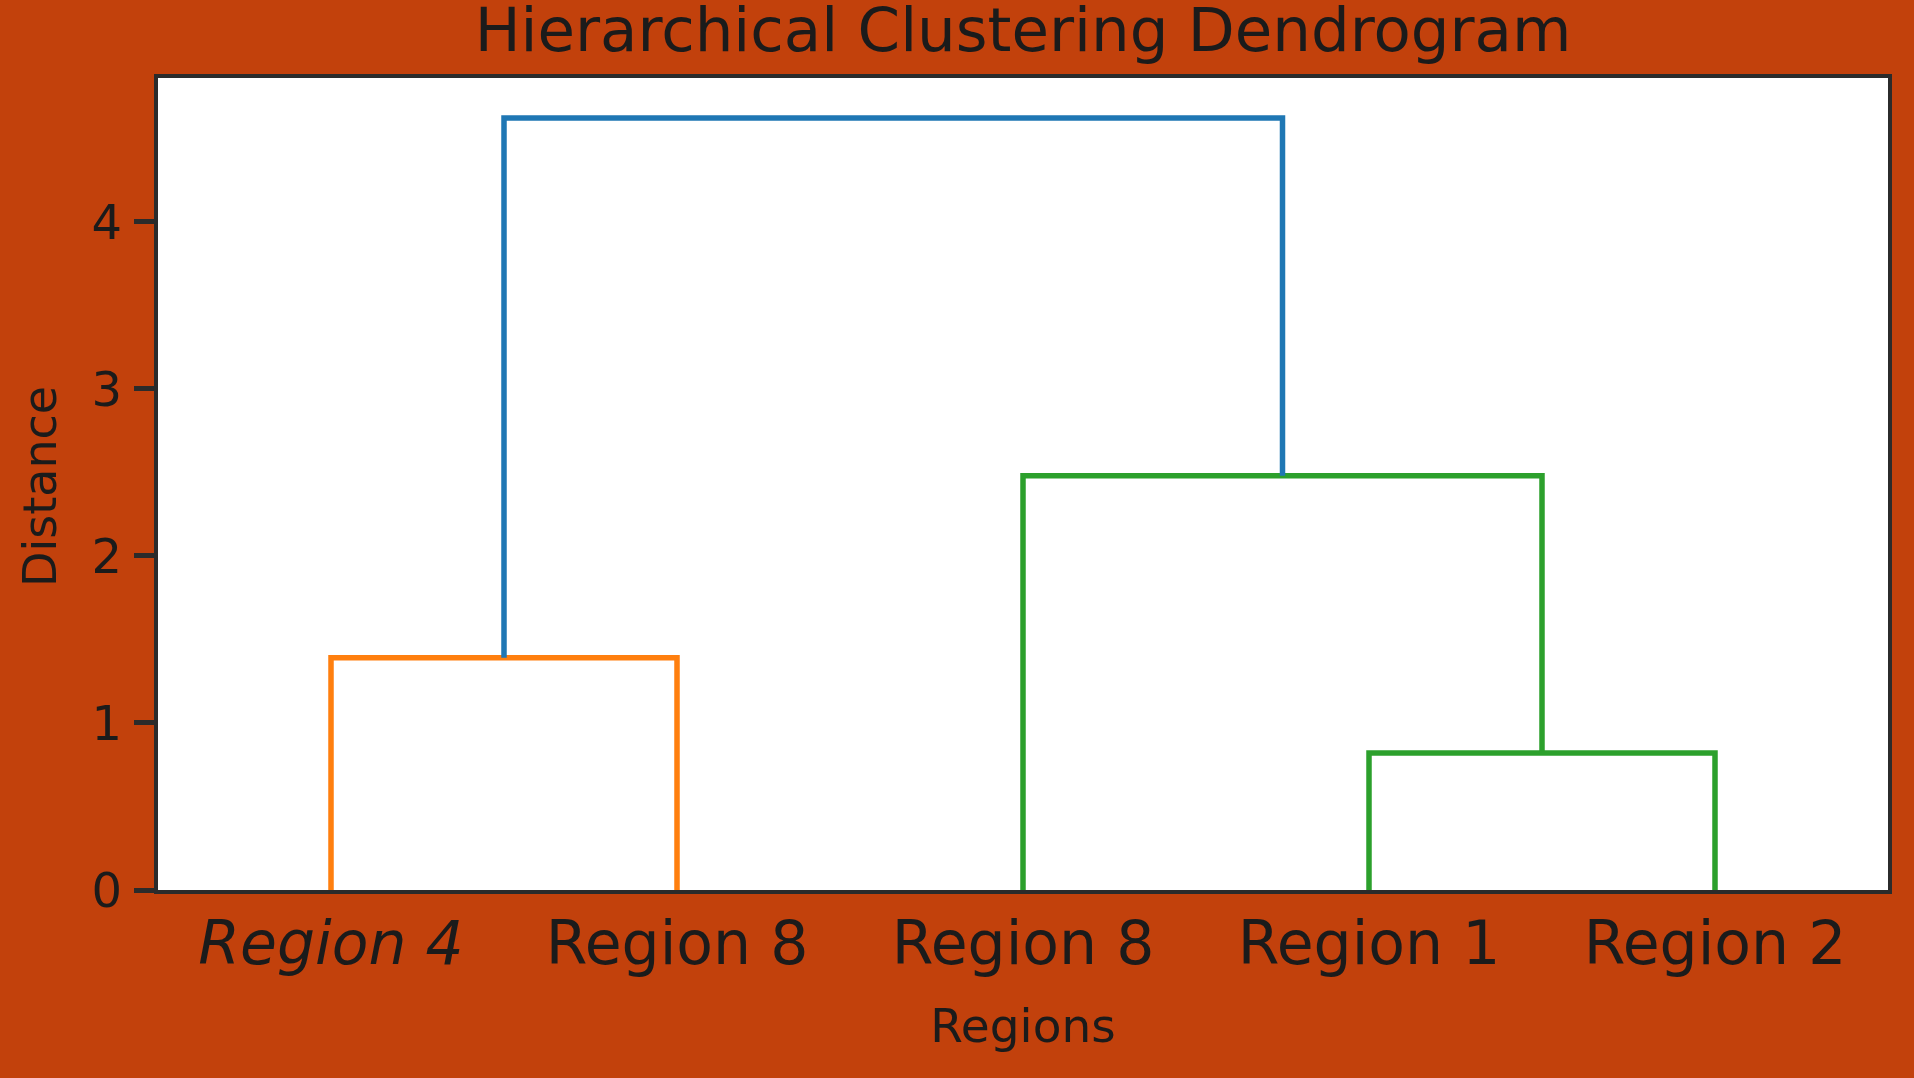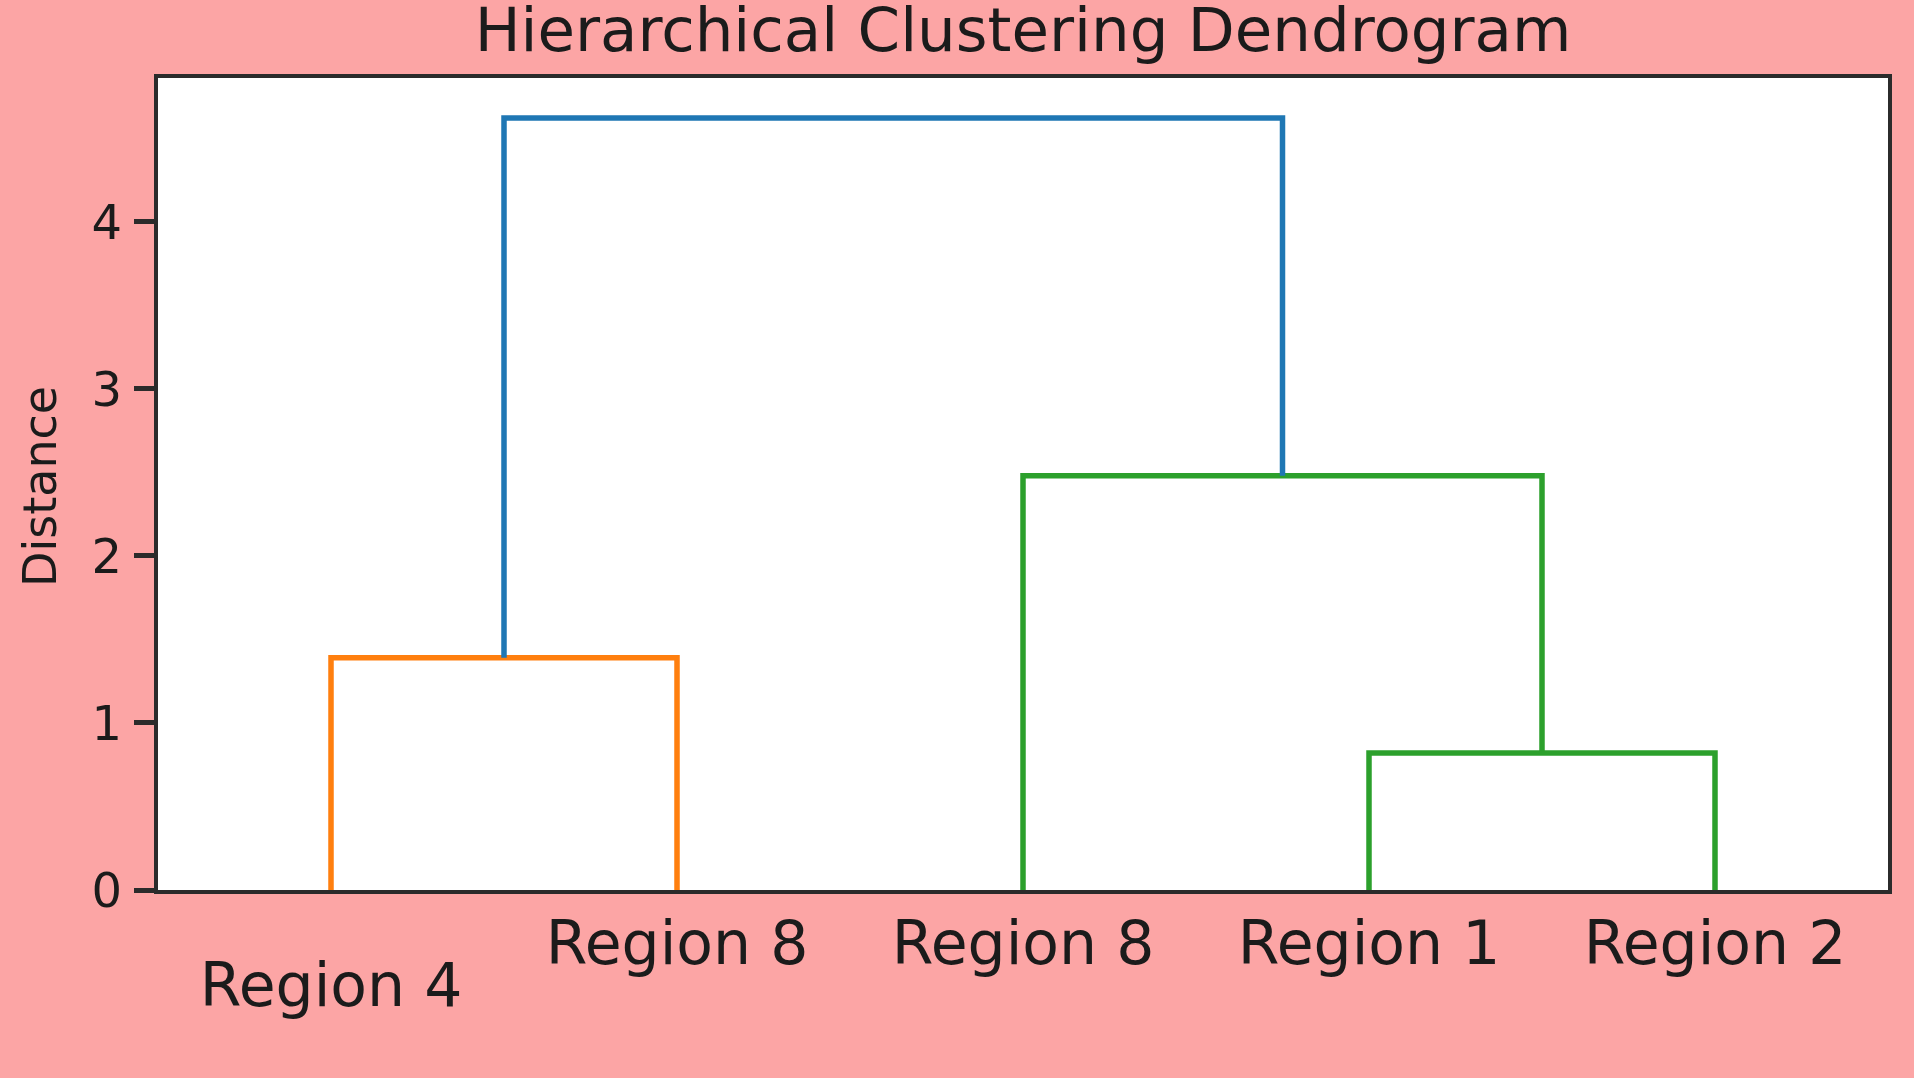--- a/index.html
+++ b/index.html
@@ -5,21 +5,21 @@
   html, body {
     margin: 0;
     padding: 0;
     background: #ffffff;
     font-family: "DejaVu Sans", "Liberation Sans", sans-serif;
   }
   .figure {
     position: relative;
     width: 1914px;
     height: 1078px;
-    background: #fca5a5;
+    background: #c2410c;
     overflow: hidden;
   }
   .chart-title {
     position: absolute;
     left: 158px;
     top: -4px;
     width: 1730px;
     text-align: center;
     font-size: 61px;
     line-height: 1.1;
@@ -111,21 +111,22 @@
       <div class="ytick-mark" style="left: 134px; top: 720.422px;"></div>
       <div class="ytick-label" style="left: 22px; top: 698.922px;">1</div>
       <div class="ytick-mark" style="left: 134px; top: 553.344px;"></div>
       <div class="ytick-label" style="left: 22px; top: 531.844px;">2</div>
       <div class="ytick-mark" style="left: 134px; top: 386.265px;"></div>
       <div class="ytick-label" style="left: 22px; top: 364.765px;">3</div>
       <div class="ytick-mark" style="left: 134px; top: 219.187px;"></div>
       <div class="ytick-label" style="left: 22px; top: 197.687px;">4</div>
     </div>
   <div id="xticks">
-      <div class="xtick-label" style="left: 121px; top: 952px;">Region 4</div>
+      <div class="xtick-label" style="left: 121px; top: 910px; font-style: italic;">Region 4</div>
       <div class="xtick-label" style="left: 467px; top: 910px;">Region 8</div>
       <div class="xtick-label" style="left: 813px; top: 910px;">Region 8</div>
       <div class="xtick-label" style="left: 1159px; top: 910px;">Region 1</div>
       <div class="xtick-label" style="left: 1505px; top: 910px;">Region 2</div>
     </div>
 
+  <div class="xlabel">Regions</div>
 
 </div>
 
 </body></html>

